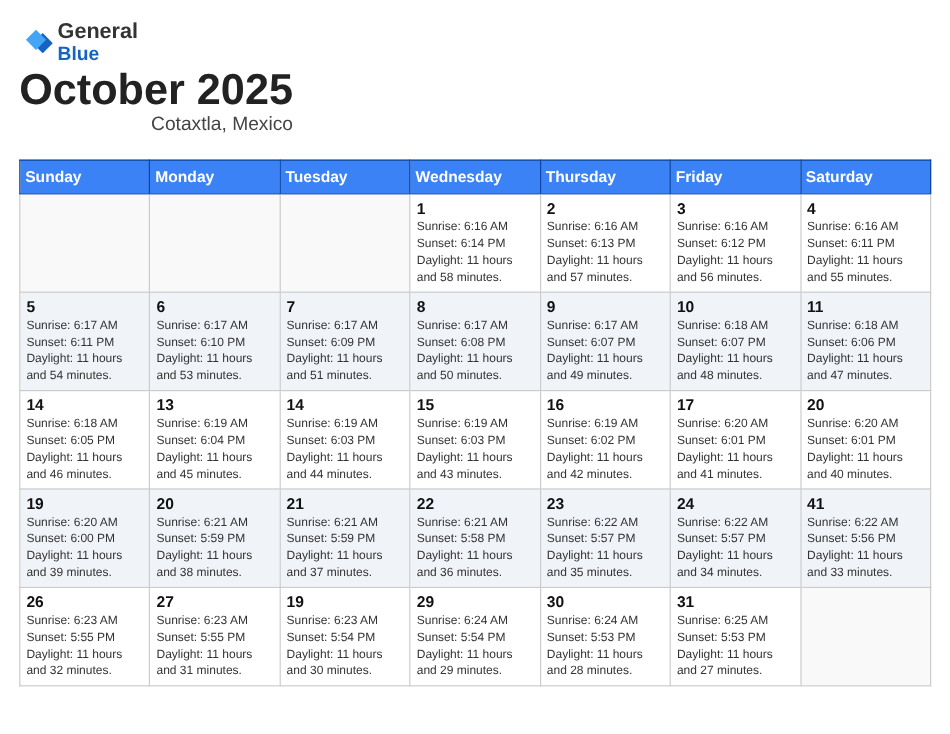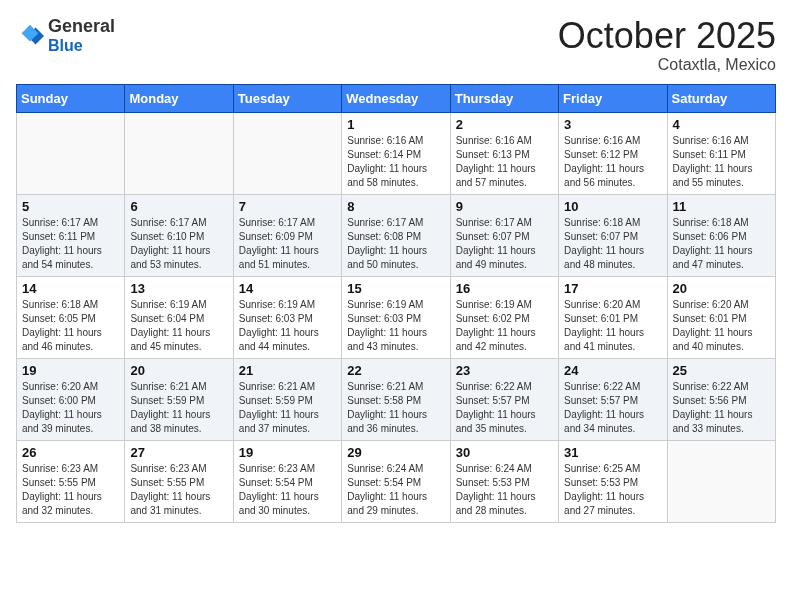--- a/index.html
+++ b/index.html
@@ -7,21 +7,22 @@
       font-family: Arial, sans-serif;
       background: #fff;
       width: 792px;
       min-height: 612px;
       padding: 16px;
     }
     .header {
       display: flex;
       justify-content: space-between;
       align-items: flex-start;
-      margin-bottom: 10px;
+      margin-bottom: 20px;
+      flex-direction: column;
     }
     .logo {
       display: flex;
       align-items: center;
       gap: 4px;
     }
     .logo-text-general {
       font-size: 18px;
       font-weight: bold;
       color: #333;
@@ -33,21 +34,21 @@
     }
     .logo-icon {
       width: 28px;
       height: 28px;
     }
     .title-block {
       text-align: right;
     }
     .month-title {
       font-size: 36px;
-      font-weight: normal;
+      font-weight: bold;
       color: #222;
       line-height: 1.1;
     }
     .location-title {
       font-size: 16px;
       color: #444;
     }
     .calendar {
       width: 100%;
       border-collapse: collapse;
@@ -295,21 +296,21 @@
 and 35 minutes.</div>
         </td>
         <td>
           <div class="day-number">24</div>
           <div class="day-info" style="white-space: pre-line;">Sunrise: 6:22 AM
 Sunset: 5:57 PM
 Daylight: 11 hours
 and 34 minutes.</div>
         </td>
         <td>
-          <div class="day-number">25</div>
+          <div class="day-number">41</div>
           <div class="day-info" style="white-space: pre-line;">Sunrise: 6:22 AM
 Sunset: 5:56 PM
 Daylight: 11 hours
 and 33 minutes.</div>
         </td>
       </tr>
       <tr>
         <td>
           <div class="day-number">26</div>
           <div class="day-info" style="white-space: pre-line;">Sunrise: 6:23 AM

